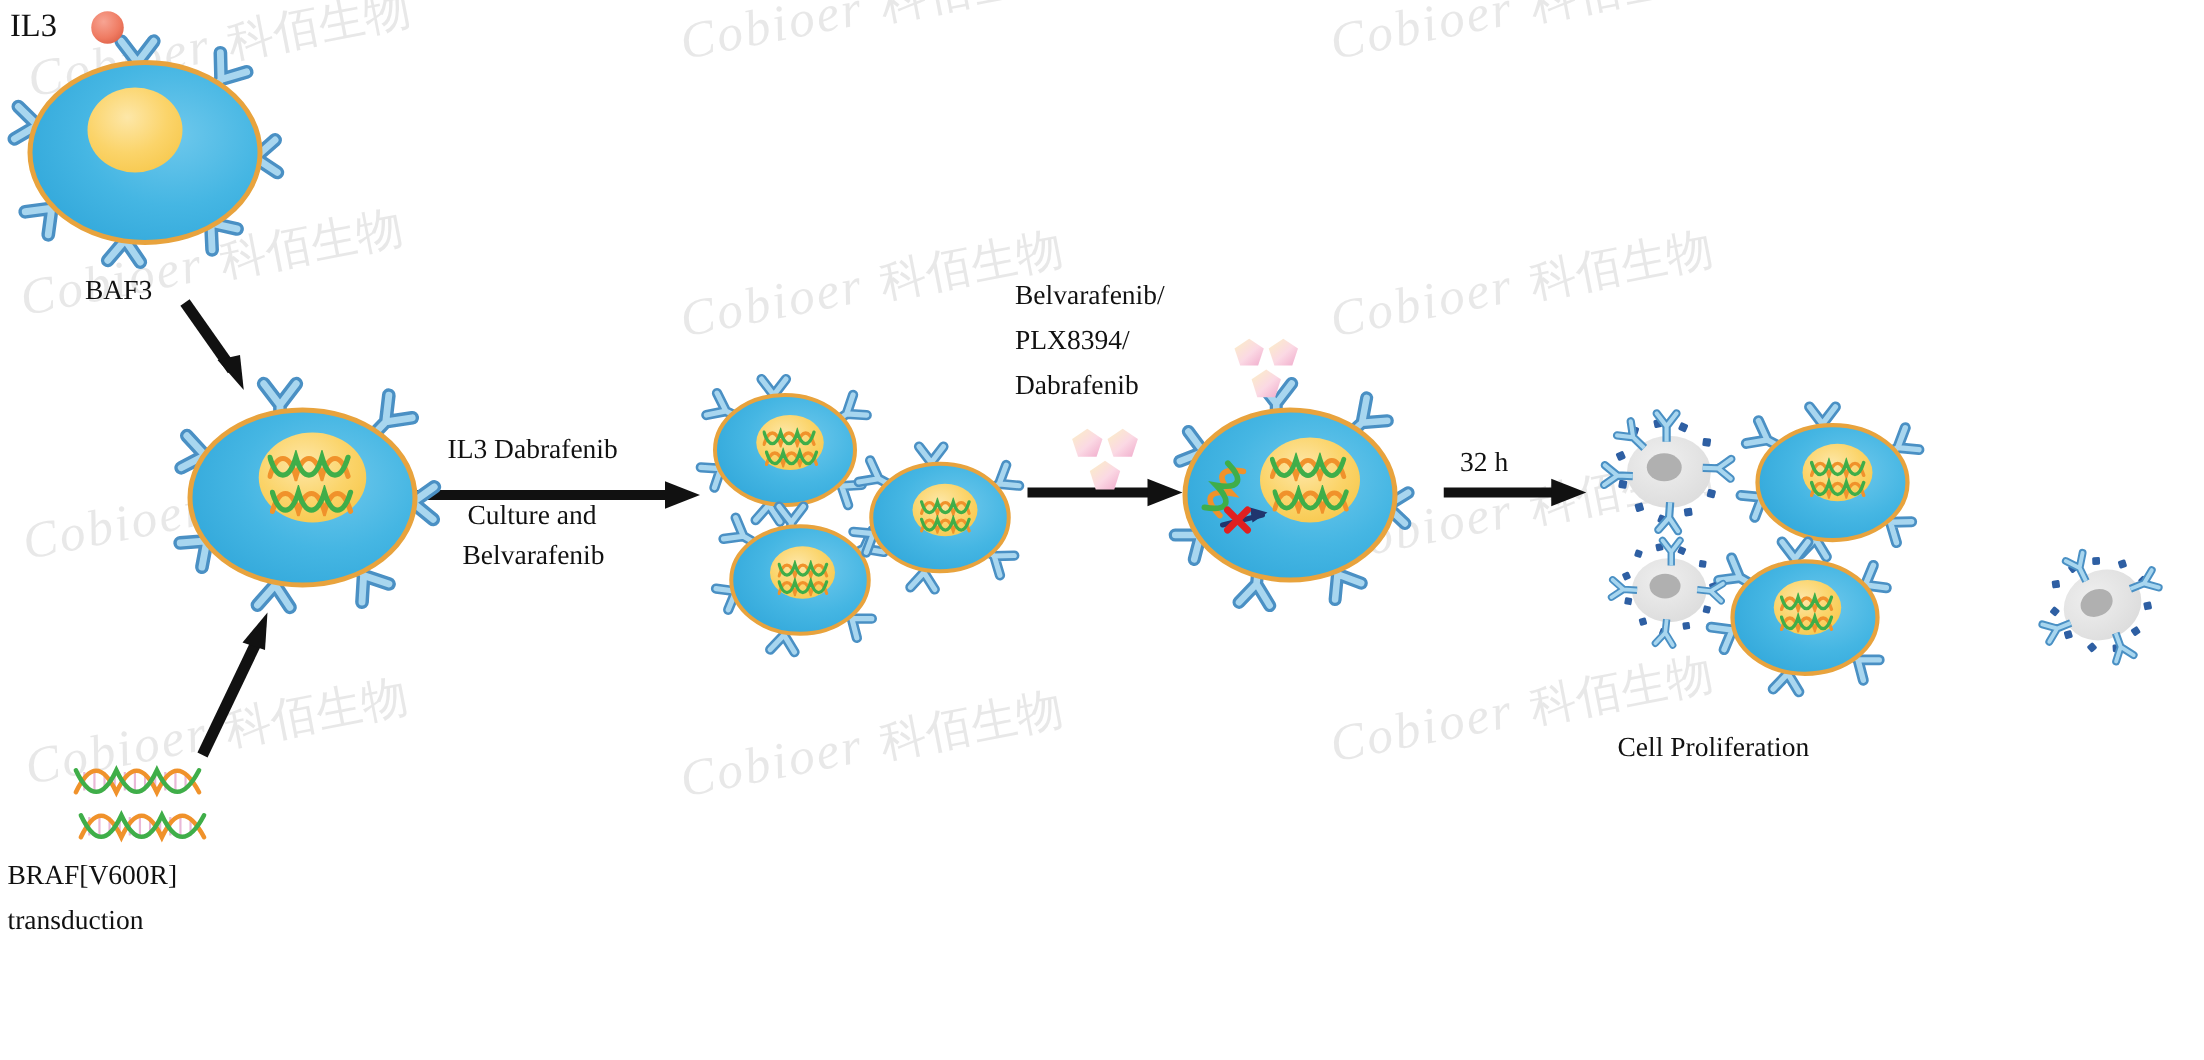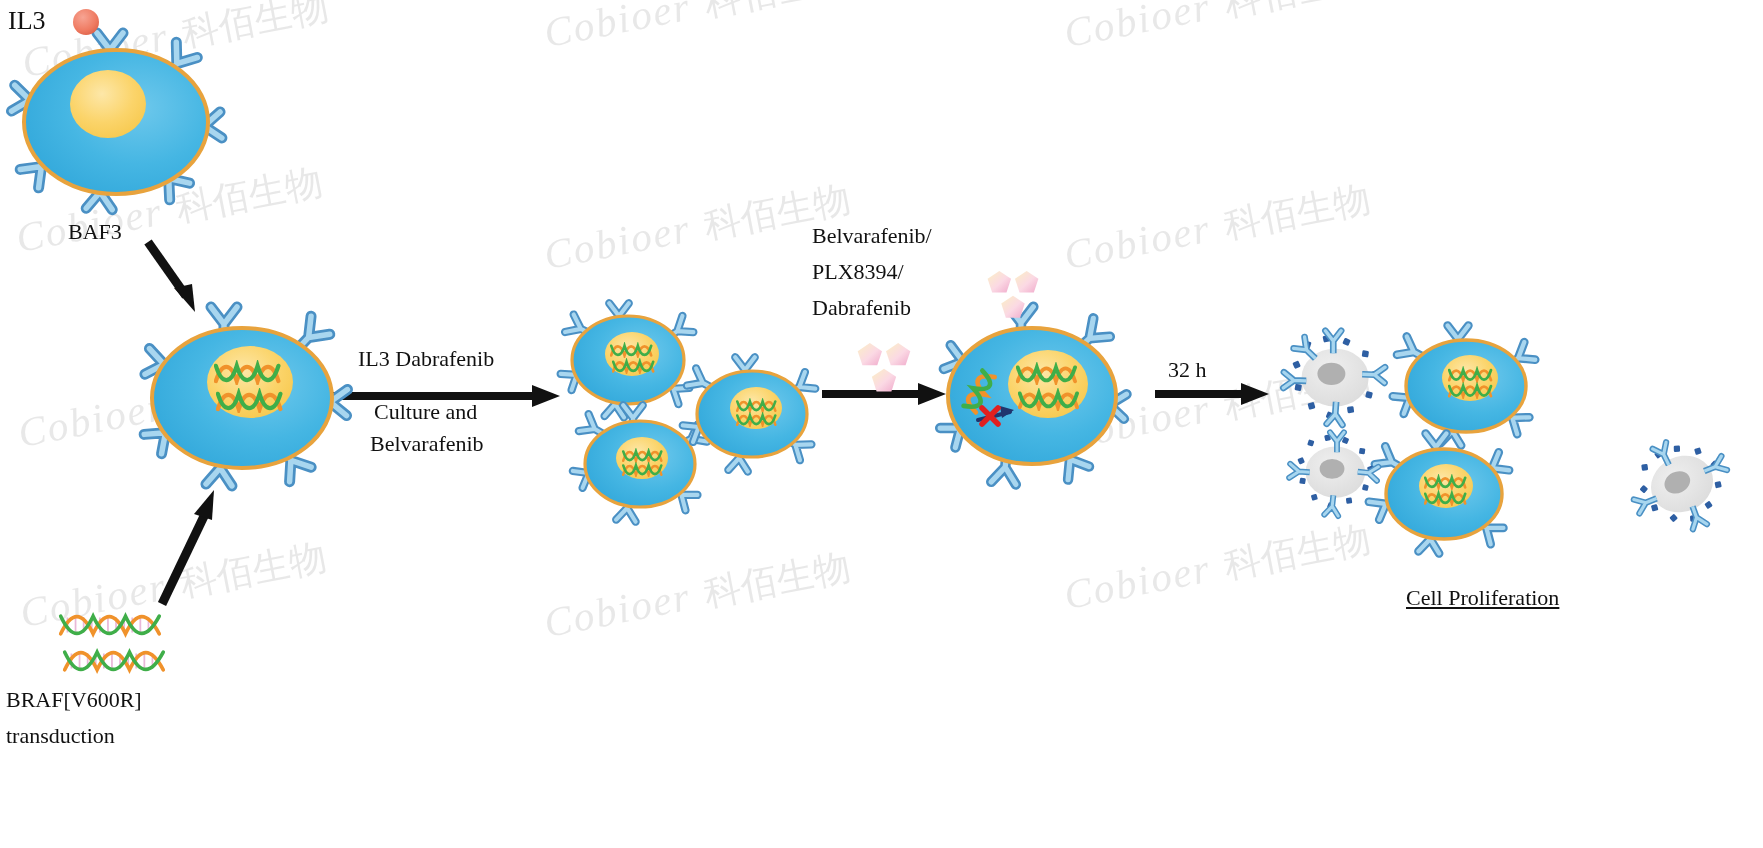--- a/index.html
+++ b/index.html
@@ -375,15 +375,15 @@
   <div class="deadcell" style="left:1620px; top:438px;">
     <svg width="128" height="92" viewBox="0 0 118 104" style="transform:rotate(-26deg);">
       <use href="#deadCell" x="0" y="0" width="118" height="104"></use>
       <use href="#receptor" x="40" y="-4" width="26" height="29"></use>
       <use href="#receptor" x="88" y="36" width="26" height="29" transform="rotate(94 101 50)"></use>
       <use href="#receptor" x="42" y="80" width="26" height="29" transform="rotate(186 55 94)"></use>
       <use href="#receptor" x="-4" y="38" width="26" height="29" transform="rotate(274 9 52)"></use>
     </svg>
   </div>
 
-  <div class="lbl" style="left:1406px; top:584px;text-decoration:underline;">Cell Proliferation</div>
+  <div class="lbl" style="left:1294px; top:584px;">Cell Proliferation</div>
 
 </div>
 
 </body></html>

